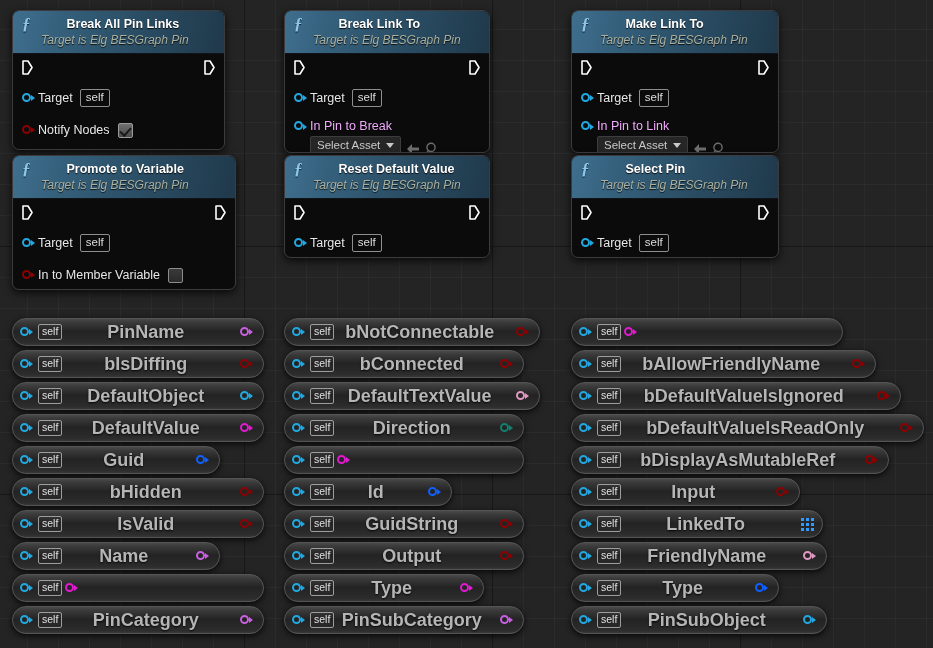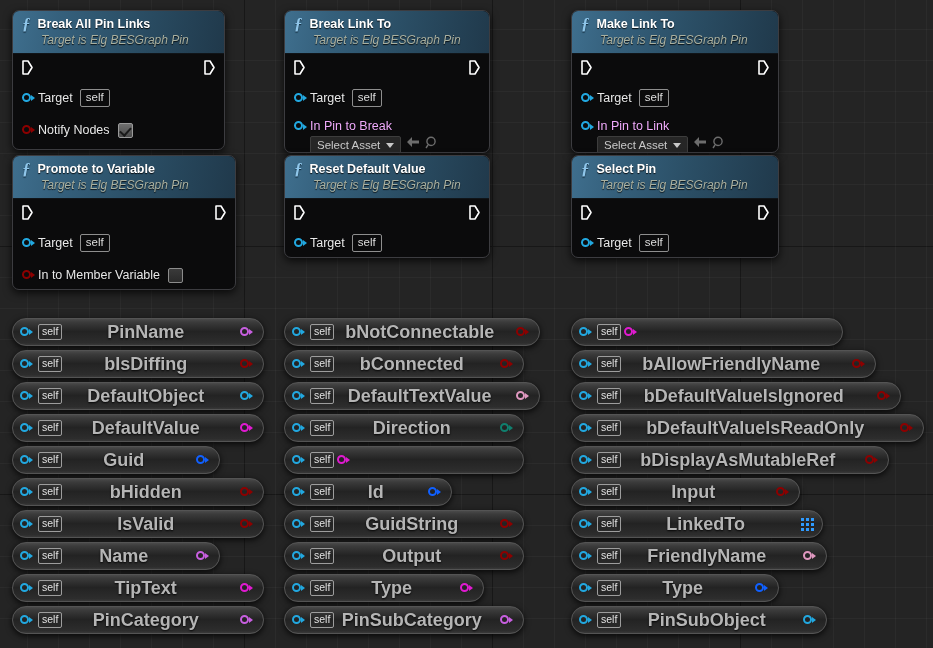--- a/index.html
+++ b/index.html
@@ -47,20 +47,21 @@
     font-family:"Liberation Serif", serif;
     font-style:italic;font-weight:bold;
     font-size:17px;color:#8fc6ea;
     text-shadow:0 1px 1px #0a2030;
     line-height:1;padding-left:3px;
   }
   .ntitle{
     font-size:12.5px;font-weight:bold;color:#ffffff;
     text-shadow:0 1px 1px rgba(0,0,0,.85);
     white-space:nowrap;
+    margin-left:29px;
   }
   .nsub{
     font-size:12px;font-style:italic;color:#a9b0a0;
     text-shadow:0 1px 1px rgba(0,0,0,.8);
     margin-left:22px;margin-top:0px;white-space:nowrap;
   }
   .node-body{position:relative;padding:0;}
 
   .exec-row{height:28px;position:relative;}
   .exec-pin{
@@ -107,21 +108,21 @@
     position:relative;box-sizing:border-box;
   }
   .chk.on::after{
     content:"";position:absolute;left:3px;top:1px;width:5px;height:9px;
     border:solid #1a1a1a;border-width:0 2.2px 2.2px 0;transform:rotate(42deg);
   }
   .chk.off{background:linear-gradient(180deg,#3a3a3a,#2a2a2a);border-color:#8c8c8c;}
 
   .subpin-col{display:flex;flex-direction:column;gap:1px;margin-top:-1px;}
   .subpin-title{font-size:12.5px;color:#f0abfc;white-space:nowrap;text-shadow:0 1px 1px rgba(0,0,0,.8);}
-  .asset-row{display:flex;align-items:flex-start;gap:5px;margin-top:2px;}
+  .asset-row{display:flex;align-items:flex-end;gap:5px;margin-top:2px;}
   .asset-combo{
     background:#262626;border:1px solid #3d3d3d;border-radius:2px;
     color:#c9c9c9;font-size:11.5px;padding:1px 6px 2px;
     display:flex;align-items:center;gap:6px;line-height:14px;
   }
   .caret{width:0;height:0;border-left:4px solid transparent;border-right:4px solid transparent;border-top:5px solid #c9c9c9;}
   .icn{color:#6d6d6d;display:flex;align-items:center;}
 
   
   .getter{
@@ -505,21 +506,20 @@
         <span class="circ"></span>
         <span class="arw"></span>
       </span>
     </div>
     <div class="getter" style="left: 12px; top: 574px; width: 252px; z-index: 18;">
       <span class="dot" style="color:#22a8e0">
         <span class="circ"></span>
         <span class="arw"></span>
       </span>
       <span class="self-box">self</span>
-      <span class="gname">TipText</span>
       <span class="dot outpin" style="color:#e01ad0">
         <span class="circ"></span>
         <span class="arw"></span>
       </span>
     </div>
     <div class="getter" style="left: 12px; top: 606px; width: 252px; z-index: 19;">
       <span class="dot" style="color:#22a8e0">
         <span class="circ"></span>
         <span class="arw"></span>
       </span>

